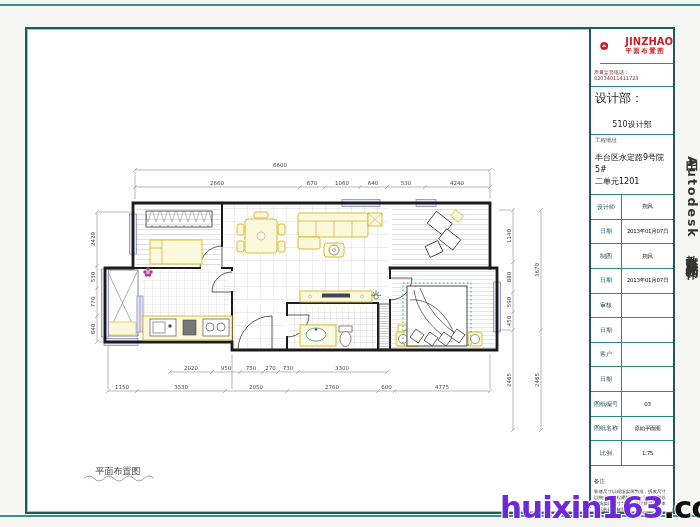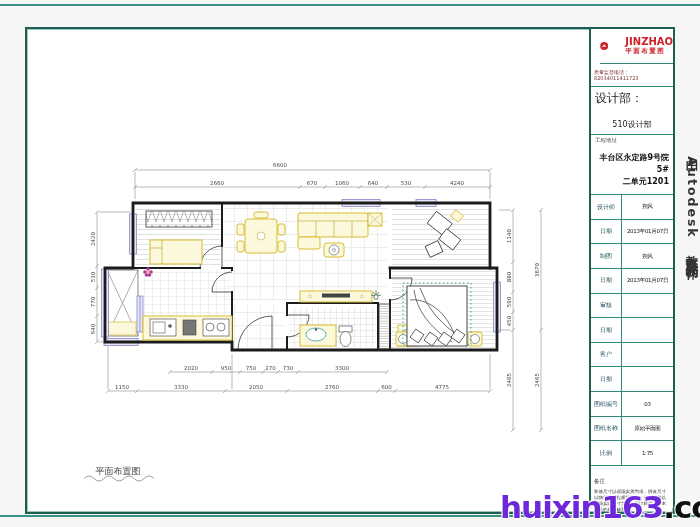--- a/index.html
+++ b/index.html
@@ -27,21 +27,21 @@
   .tb-logo .words{display:flex;flex-direction:column;line-height:1;}
   .brand-name{color:#cc2027;font-weight:bold;font-size:10px;letter-spacing:0;}
   .brand-sub{color:#cc2027;font-weight:bold;font-size:6.5px;letter-spacing:1.5px;margin-top:1px;}
   .tb-phone{height:22px;display:flex;align-items:center;padding:0 3px;}
   .tb-phone span{font-size:5px;color:#7a3030;letter-spacing:0;}
   .tb-dept{height:48px;padding:3px 4px;box-sizing:border-box;}
   .dept-label{font-size:12px;color:#222;}
   .dept-value{font-size:8px;color:#222;text-align:center;margin-top:12px;}
   .tb-addr{height:60px;padding:2px 4px;box-sizing:border-box;}
   .addr-label{font-size:5.5px;color:#444;}
-  .addr-text{font-size:8px;font-weight:bold;color:#111;margin-top:8px;line-height:1.5;text-align:right;}
+  .addr-text{font-size:8px;font-weight:normal;color:#111;margin-top:8px;line-height:1.5;}
   .tb-rows{flex:1;display:flex;flex-direction:column;}
   .tb-row{flex:1;display:flex;border-bottom:1px solid #2e8b7a;}
   .tb-row .lab{
     width:30px;border-right:1px solid #2e8b7a;display:flex;align-items:center;
     justify-content:center;font-size:6px;color:#1f4f5f;text-align:center;line-height:1.1;
   }
   .tb-row .val{
     flex:1;display:flex;align-items:center;justify-content:center;
     font-size:5.5px;color:#111;letter-spacing:-0.3px;text-align:center;
   }

